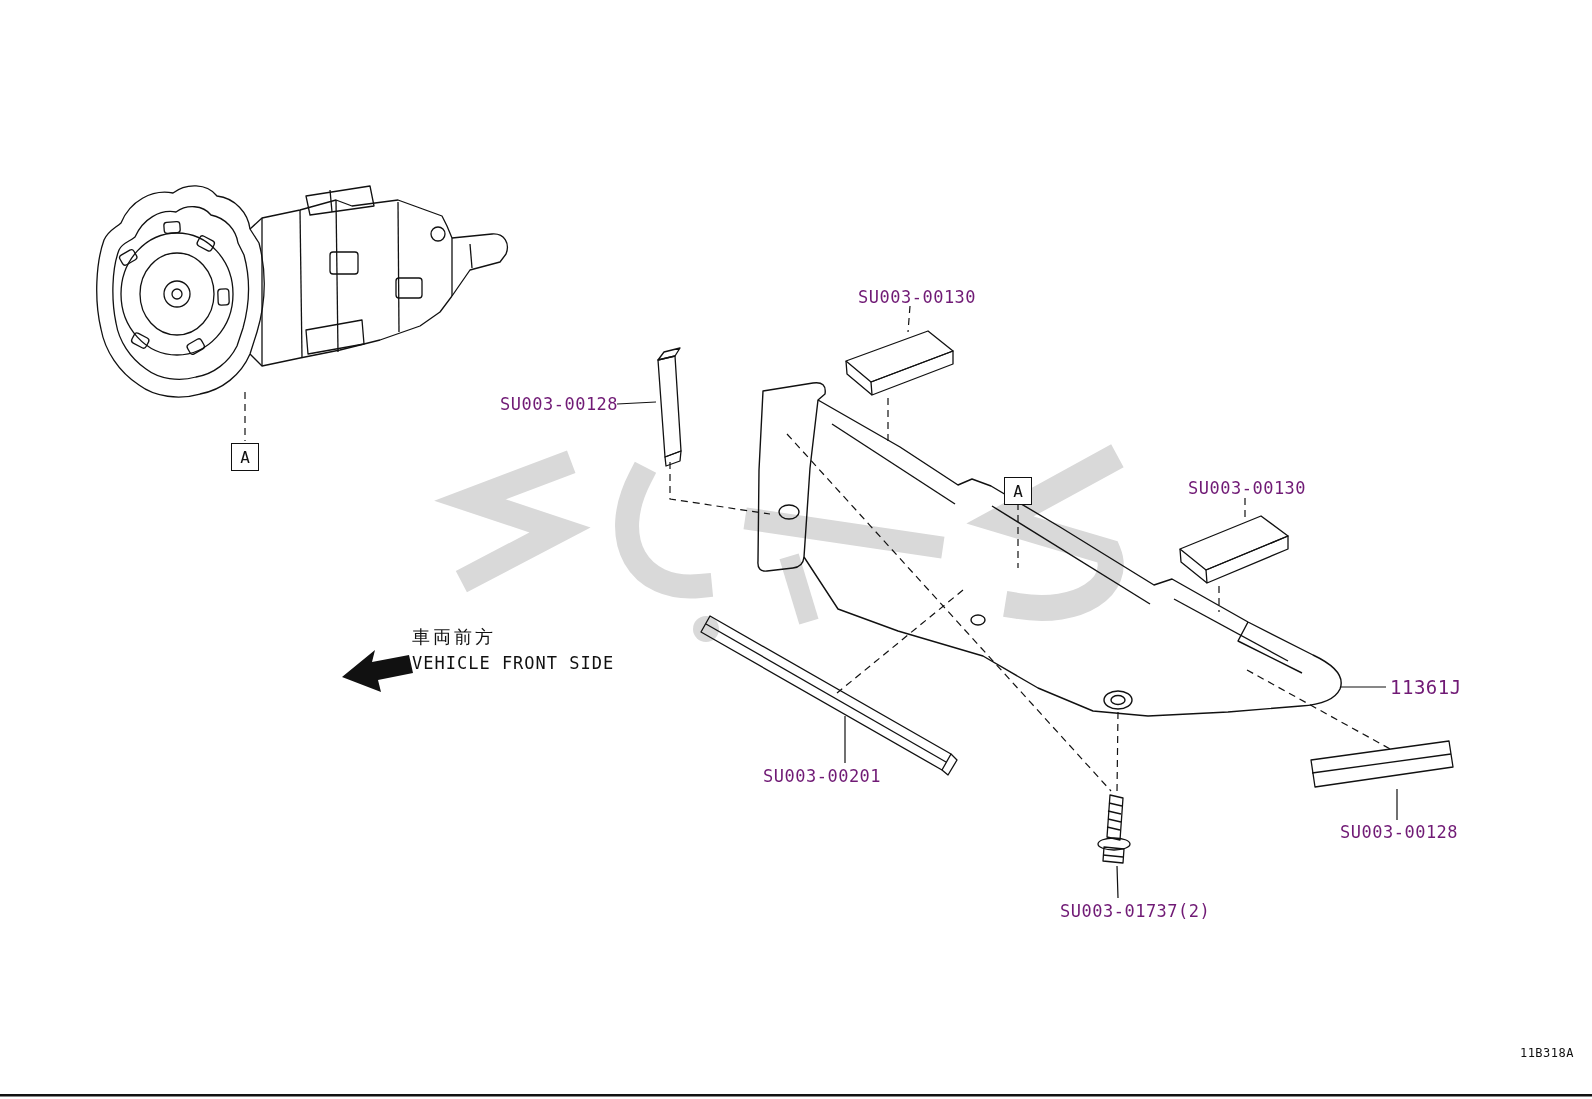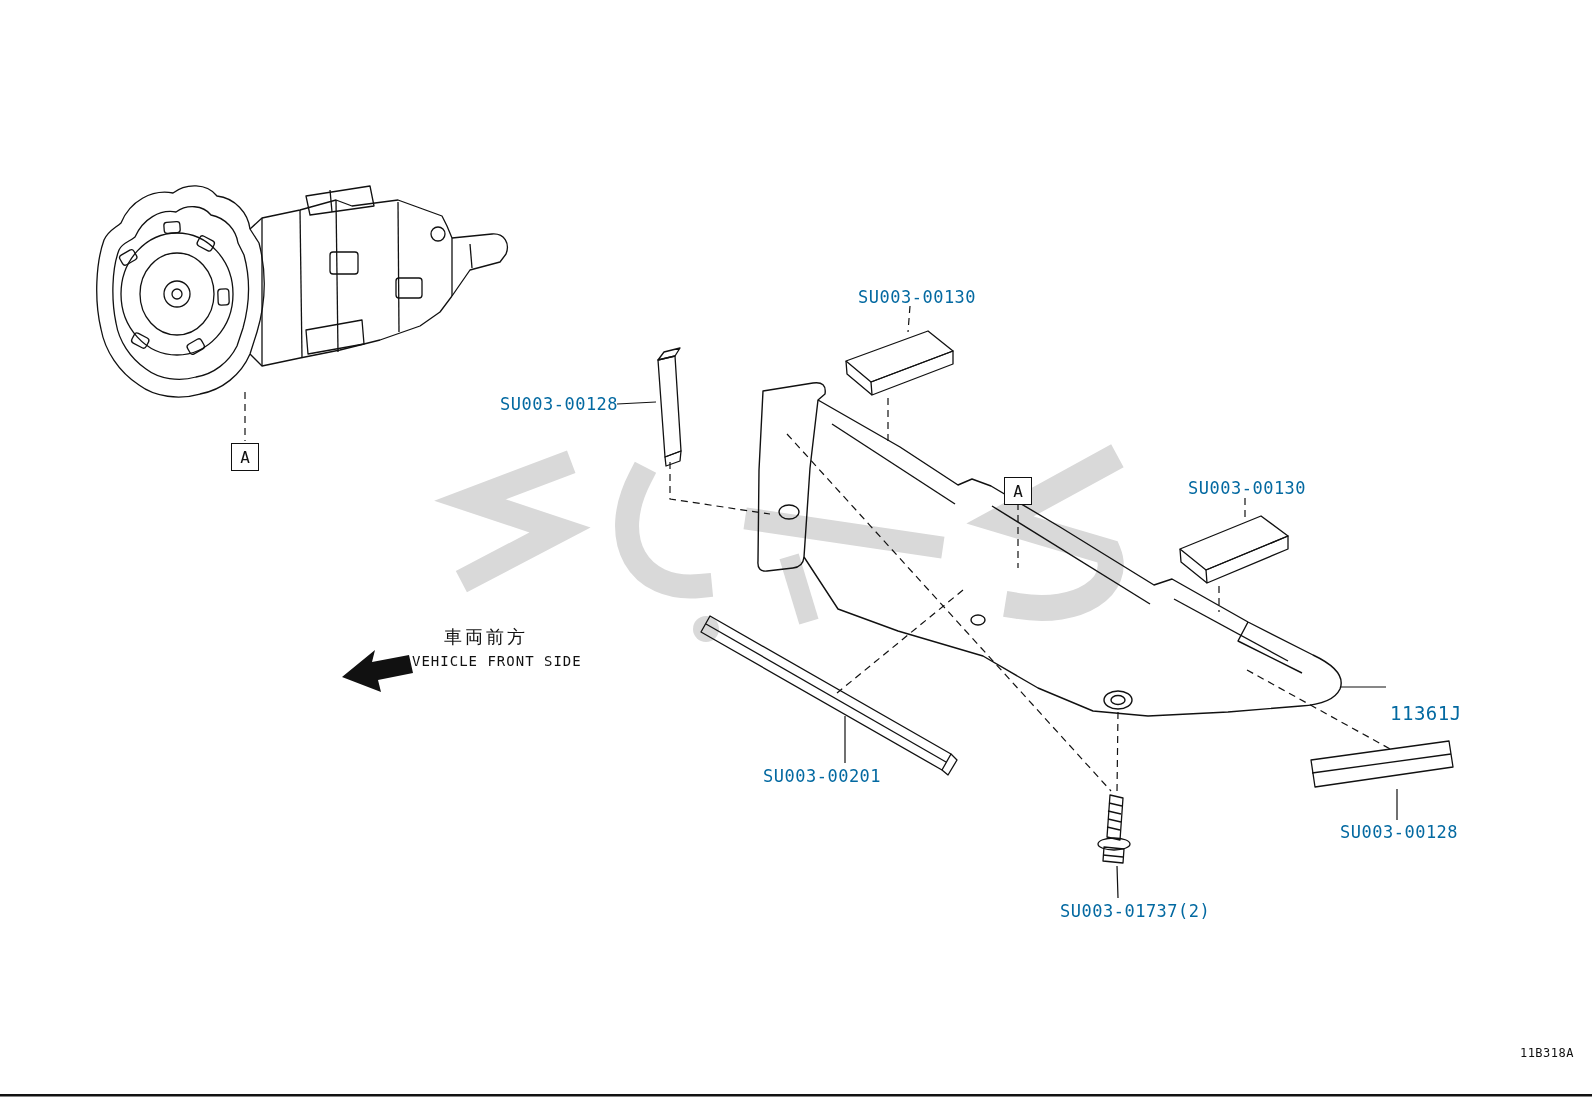--- a/index.html
+++ b/index.html
@@ -11,38 +11,38 @@
     overflow:hidden;
     font-family:"DejaVu Sans Mono", monospace;
     color:#111;
   }
   .canvas svg { position:absolute; left:0; top:0; }
   .part-label {
     position:absolute;
     font-size:17px;
     letter-spacing:0.5px;
     white-space:nowrap;
-    color:#0369a1;
+    color:#701a75;
   }
-  .part-label.big { font-size:19px;margin-top:26px; }
+  .part-label.big { font-size:19px; }
   .callout-a {
     position:absolute;
     width:28px; height:28px;
     border:1.6px solid #111;
     display:flex; align-items:center; justify-content:center;
     font-size:16px;
     background:#fff;
   }
   .front-label {
     position:absolute;
-    font-size:14px;
+    font-size:17px;
     letter-spacing:1px;
     white-space:nowrap;
   }
-  .front-label.jp { font-family:"DejaVu Sans", sans-serif; font-size:18px; letter-spacing:3px;margin-left:32px; }
+  .front-label.jp { font-family:"DejaVu Sans", sans-serif; font-size:18px; letter-spacing:3px; }
   .doc-code {
     position:absolute;
     font-size:12px;
     letter-spacing:0.5px;
   }
 </style>
 </head>
 <body>
 
 <div class="canvas">

